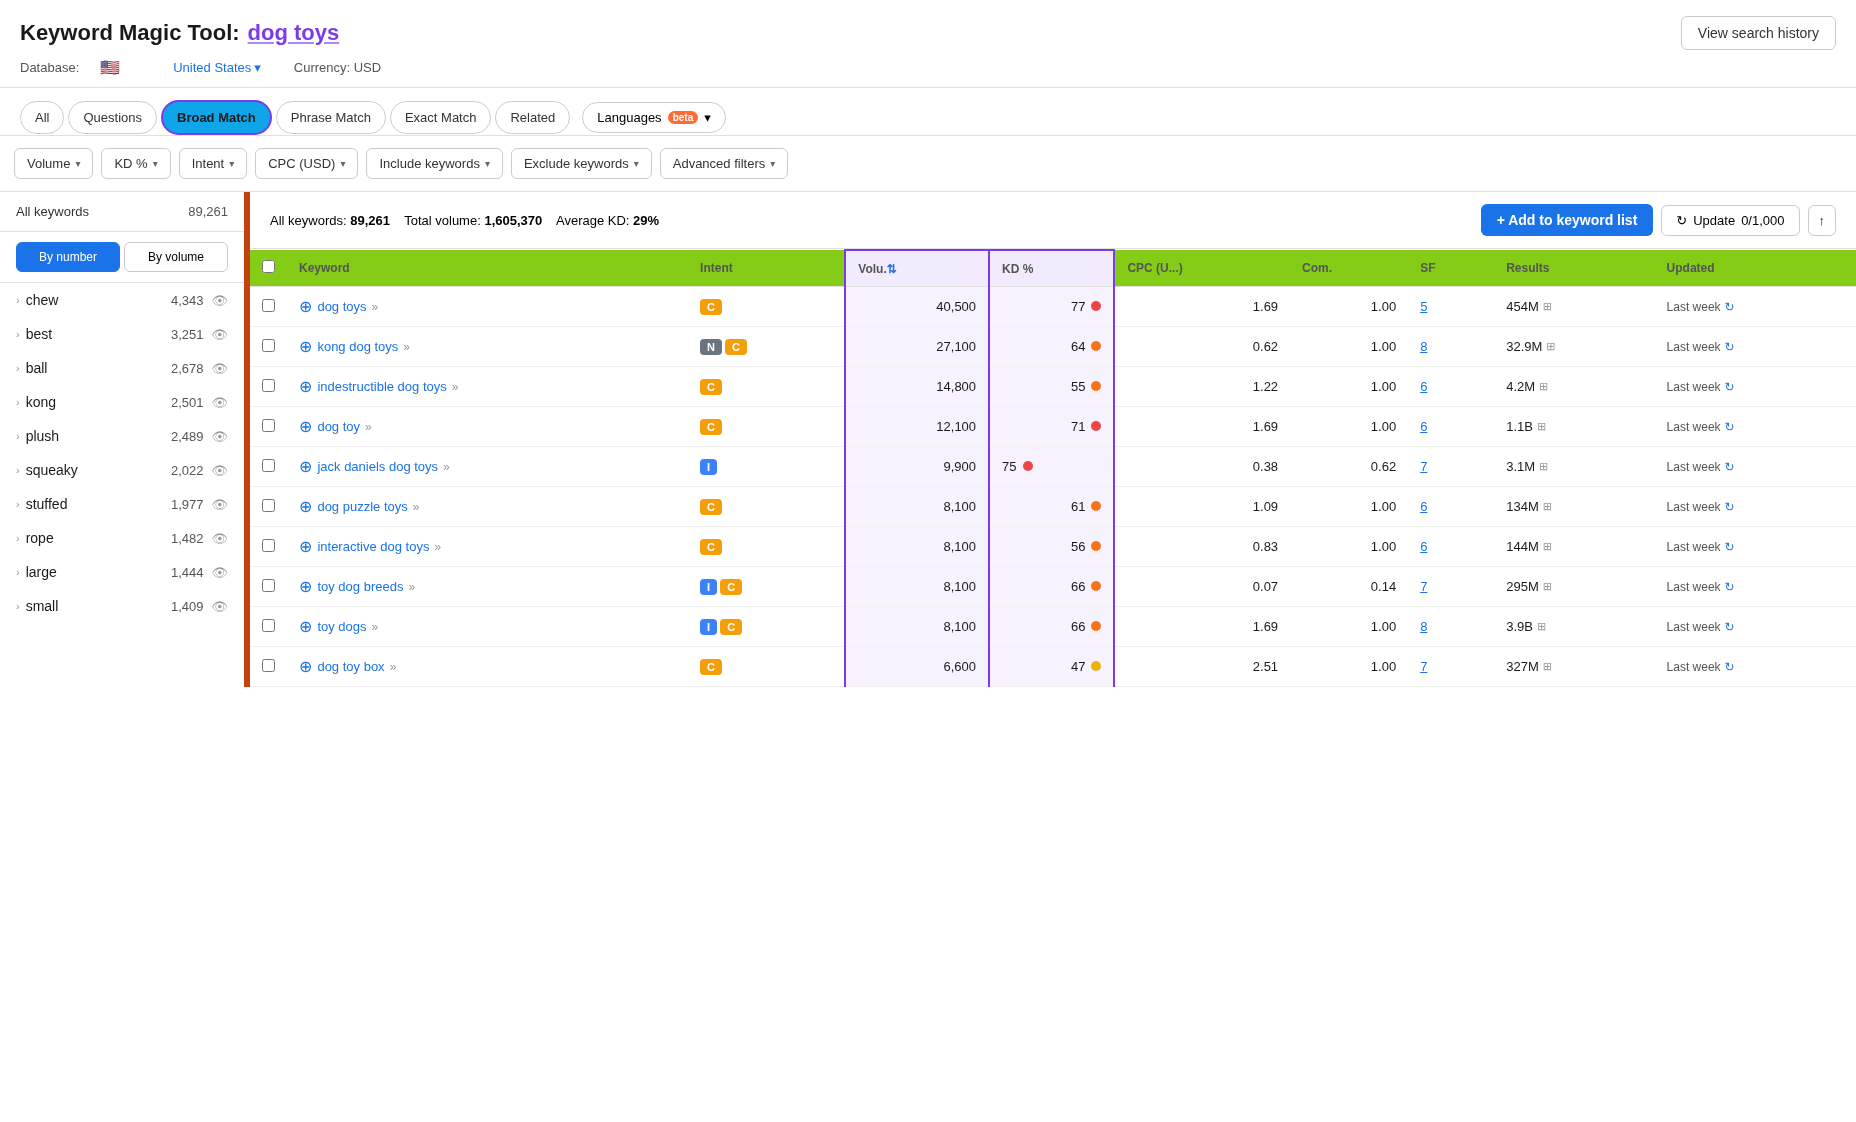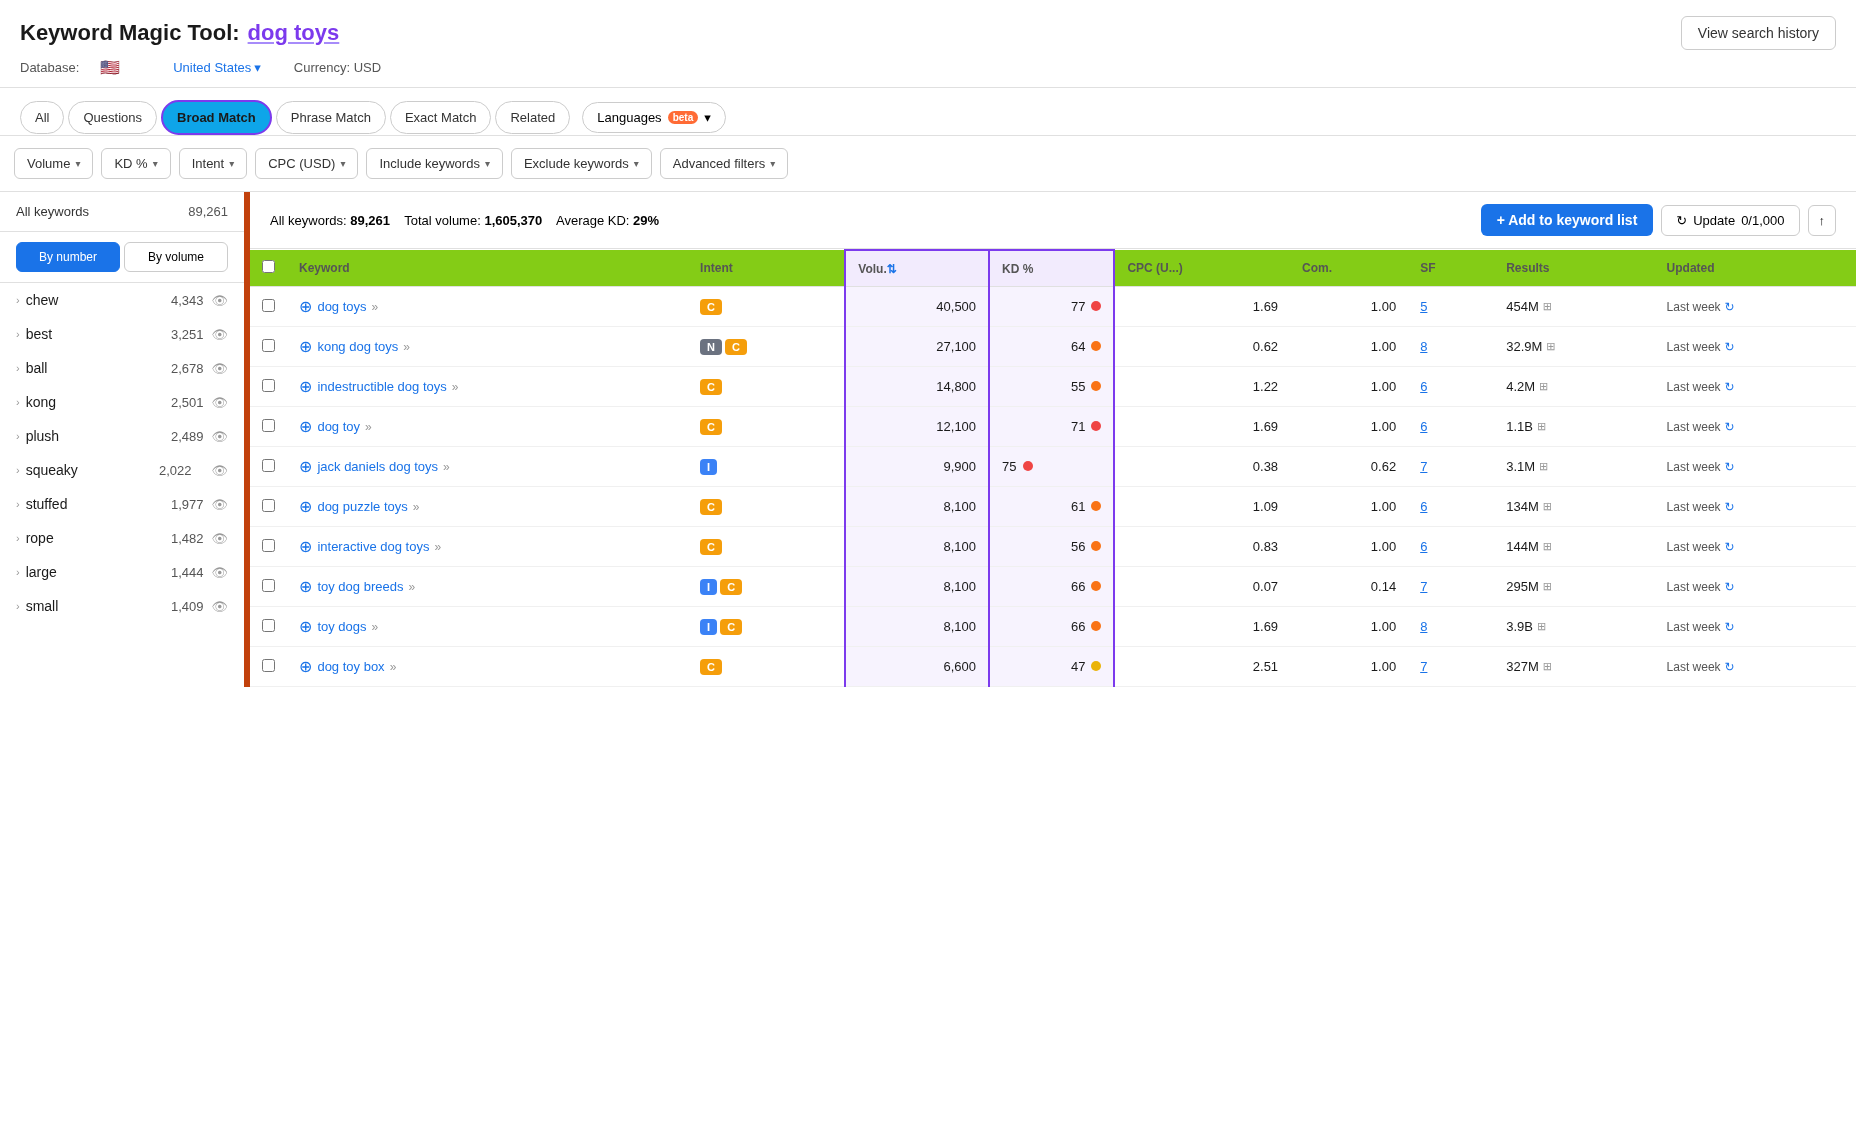--- a/index.html
+++ b/index.html
@@ -208,21 +208,21 @@
     <div style="display:flex;align-items:center;gap:8px;">
       <span class="sidebar-count">2,489</span>
       <span class="eye-icon">👁</span>
     </div>
   </div>
         <div class="sidebar-item">
     <div class="sidebar-item-left">
       <span class="chevron-right">›</span>
       <span>squeaky</span>
     </div>
-    <div style="display:flex;align-items:center;gap:20px;text-align:center;">
+    <div style="display:flex;align-items:center;gap:8px;text-align:center;">
       <span class="sidebar-count">2,022</span>
       <span class="eye-icon">👁</span>
     </div>
   </div>
         <div class="sidebar-item">
     <div class="sidebar-item-left">
       <span class="chevron-right">›</span>
       <span>stuffed</span>
     </div>
     <div style="display:flex;align-items:center;gap:8px;">

